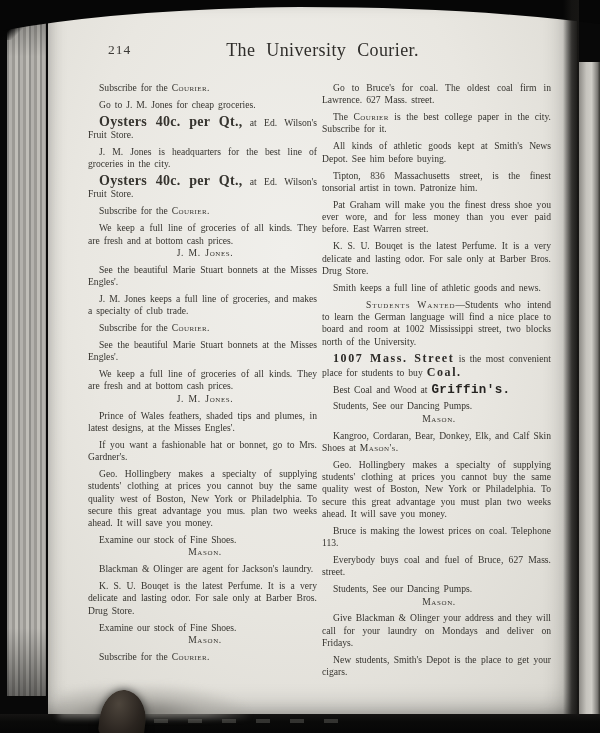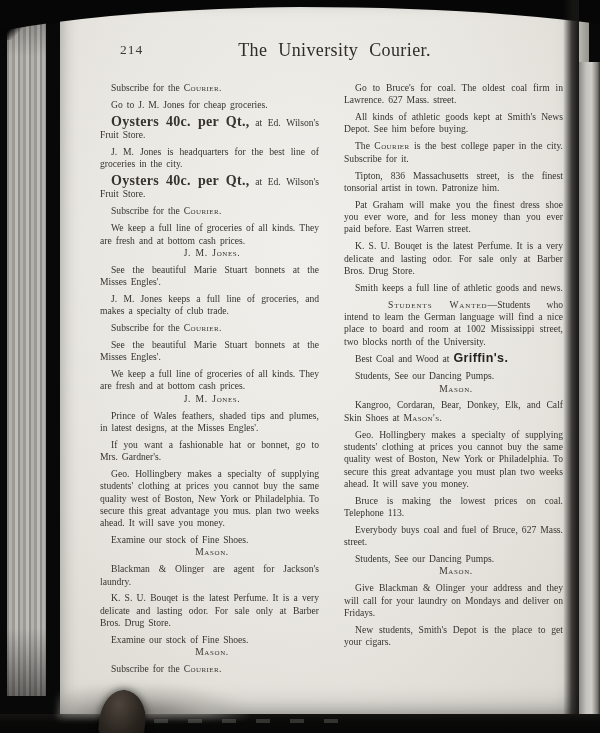--- a/index.html
+++ b/index.html
@@ -14,21 +14,21 @@
     background:
       linear-gradient(180deg, rgba(0,0,0,.25) 0%, rgba(0,0,0,0) 6%, rgba(0,0,0,0) 90%, rgba(0,0,0,.45) 100%),
       repeating-linear-gradient(90deg,#8f8e8a 0 2px,#b3b1ac 2px 5px,#9c9a95 5px 8px,#c0beb8 8px 11px);
   }
   .edge-black-corner{
     position:absolute;left:0;top:0;width:46px;height:40px;
     background:linear-gradient(135deg,#050505 45%,rgba(5,5,5,0) 60%);
   }
   
   .page{
-    position:absolute;left:60px;top:4px;width:529px;height:712px;
+    position:absolute;left:48px;top:4px;width:529px;height:712px;
     background:radial-gradient(ellipse at 45% 35%, #f0efeb 0%, #e9e7e1 50%, #dbd9d2 92%, #cfcdc6 100%);
     box-shadow:
       inset -20px 0 26px -14px rgba(0,0,0,.45),
       inset 10px 0 20px -12px rgba(0,0,0,.30),
       inset 0 -18px 26px -14px rgba(0,0,0,.35);
   }
   
   .top-shadow{position:absolute;left:0;top:0;width:600px;height:34px;pointer-events:none;}
   
   .crease{
@@ -64,33 +64,33 @@
   }
   
   .header{position:relative;padding-top:36px;height:32px;}
   .page-num{
     position:absolute;left:60px;top:38px;font-size:13.5px;letter-spacing:1px;color:#3c3a36;
   }
   .title{
     text-align:center;font-size:18px;color:#2f2d2a;word-spacing:6px;letter-spacing:.4px;padding-left:20px;
   }
   
-  .cols{display:flex;gap:25px;padding:10px 26px 0 40px;}
+  .cols{display:flex;gap:5px;padding:10px 26px 0 40px;}
   .col{flex:1;min-width:0;}
   .ad{
     margin:0 0 4.6px;font-size:9.6px;line-height:12.3px;color:#36342f;
     text-align:justify;text-indent:11px;word-spacing:1.6px;
   }
   .sig{display:block;text-align:center;font-variant:small-caps;padding-right:6px;letter-spacing:.6px;}
   .seg-n{}
   .seg-b{font-weight:bold;font-size:14px;letter-spacing:.3px;}
   .seg-sc{font-variant:small-caps;letter-spacing:.4px;}
   .seg-scsp{font-variant:small-caps;letter-spacing:.9px;margin-left:33px;}
   .seg-fat{font-weight:bold;font-size:12px;letter-spacing:1.6px;color:#2d2b28;}
-  .seg-heavy{font-weight:bold;font-size:12.5px;font-family:Liberation Sans, sans-serif;letter-spacing:.4px;color:#262421;}
+  .seg-heavy{font-weight:bold;font-size:12.5px;font-family:Liberation Mono, monospace;letter-spacing:.4px;color:#262421;}
 </style>
 </head>
 <body>
 
 <div class="page-edges"></div>
 <div class="edge-black-corner"></div>
 
 <div class="page">
   <div class="header">
     <span class="page-num">214</span>
@@ -114,27 +114,28 @@
         <p class="ad"><span class="seg-n">If you want a fashionable hat or bonnet, go to Mrs. Gardner's.</span></p>
         <p class="ad"><span class="seg-n">Geo. Hollingbery makes a specialty of supplying students' clothing at prices you cannot buy the same quality west of Boston, New York or Philadelphia. To secure this great advantage you mus. plan two weeks ahead. It will save you money.</span></p>
         <p class="ad"><span class="seg-n">Examine our stock of Fine Shoes.</span><span class="sig">Mason.</span></p>
         <p class="ad"><span class="seg-n">Blackman &amp; Olinger are agent for Jackson's laundry.</span></p>
         <p class="ad"><span class="seg-n">K. S. U. Bouqet is the latest Perfume. It is a very delicate and lasting odor. For sale only at Barber Bros. Drug Store.</span></p>
         <p class="ad"><span class="seg-n">Examine our stock of Fine Shoes.</span><span class="sig">Mason.</span></p>
         <p class="ad"><span class="seg-n">Subscribe for the </span><span class="seg-sc">Courier.</span></p>
       </div>
     <div class="col">
         <p class="ad"><span class="seg-n">Go to Bruce's for coal. The oldest coal firm in Lawrence. 627 Mass. street.</span></p>
+        <p class="ad"><span class="seg-n">The </span><span class="seg-sc">Courier</span><span class="seg-n"> is the best college paper in the city. Subscribe for it.</span></p>
         <p class="ad"><span class="seg-n">All kinds of athletic goods kept at Smith's News Depot. See him before buying.</span></p>
-        <p class="ad"><span class="seg-n">The </span><span class="seg-sc">Courier</span><span class="seg-n"> is the best college paper in the city. Subscribe for it.</span></p>
         <p class="ad"><span class="seg-n">Tipton, 836 Massachusetts street, is the finest tonsorial artist in town. Patronize him.</span></p>
         <p class="ad"><span class="seg-n">Pat Graham will make you the finest dress shoe you ever wore, and for less money than you ever paid before. East Warren street.</span></p>
         <p class="ad"><span class="seg-n">K. S. U. Bouqet is the latest Perfume. It is a very delicate and lasting odor. For sale only at Barber Bros. Drug Store.</span></p>
         <p class="ad"><span class="seg-n">Smith keeps a full line of athletic goods and news.</span></p>
         <p class="ad"><span class="seg-scsp">Students Wanted</span><span class="seg-n">—Students who intend to learn the German language will find a nice place to board and room at 1002 Mississippi street, two blocks north of the University.</span></p>
+        <p class="ad"><span class="seg-fat">1007 Mass. Street</span><span class="seg-n"> is the most convenient place for students to buy </span><span class="seg-fat">Coal.</span></p>
         <p class="ad"><span class="seg-n">Best Coal and Wood at </span><span class="seg-heavy">Griffin's.</span></p>
         <p class="ad"><span class="seg-n">Students, See our Dancing Pumps.</span><span class="sig">Mason.</span></p>
         <p class="ad"><span class="seg-n">Kangroo, Cordaran, Bear, Donkey, Elk, and Calf Skin Shoes at </span><span class="seg-sc">Mason's</span><span class="seg-n">.</span></p>
         <p class="ad"><span class="seg-n">Geo. Hollingbery makes a specialty of supplying students' clothing at prices you cannot buy the same quality west of Boston, New York or Philadelphia. To secure this great advantage you must plan two weeks ahead. It will save you money.</span></p>
         <p class="ad"><span class="seg-n">Bruce is making the lowest prices on coal. Telephone 113.</span></p>
         <p class="ad"><span class="seg-n">Everybody buys coal and fuel of Bruce, 627 Mass. street.</span></p>
         <p class="ad"><span class="seg-n">Students, See our Dancing Pumps.</span><span class="sig">Mason.</span></p>
         <p class="ad"><span class="seg-n">Give Blackman &amp; Olinger your address and they will call for your laundry on Mondays and deliver on Fridays.</span></p>
         <p class="ad"><span class="seg-n">New students, Smith's Depot is the place to get your cigars.</span></p>
       </div>

